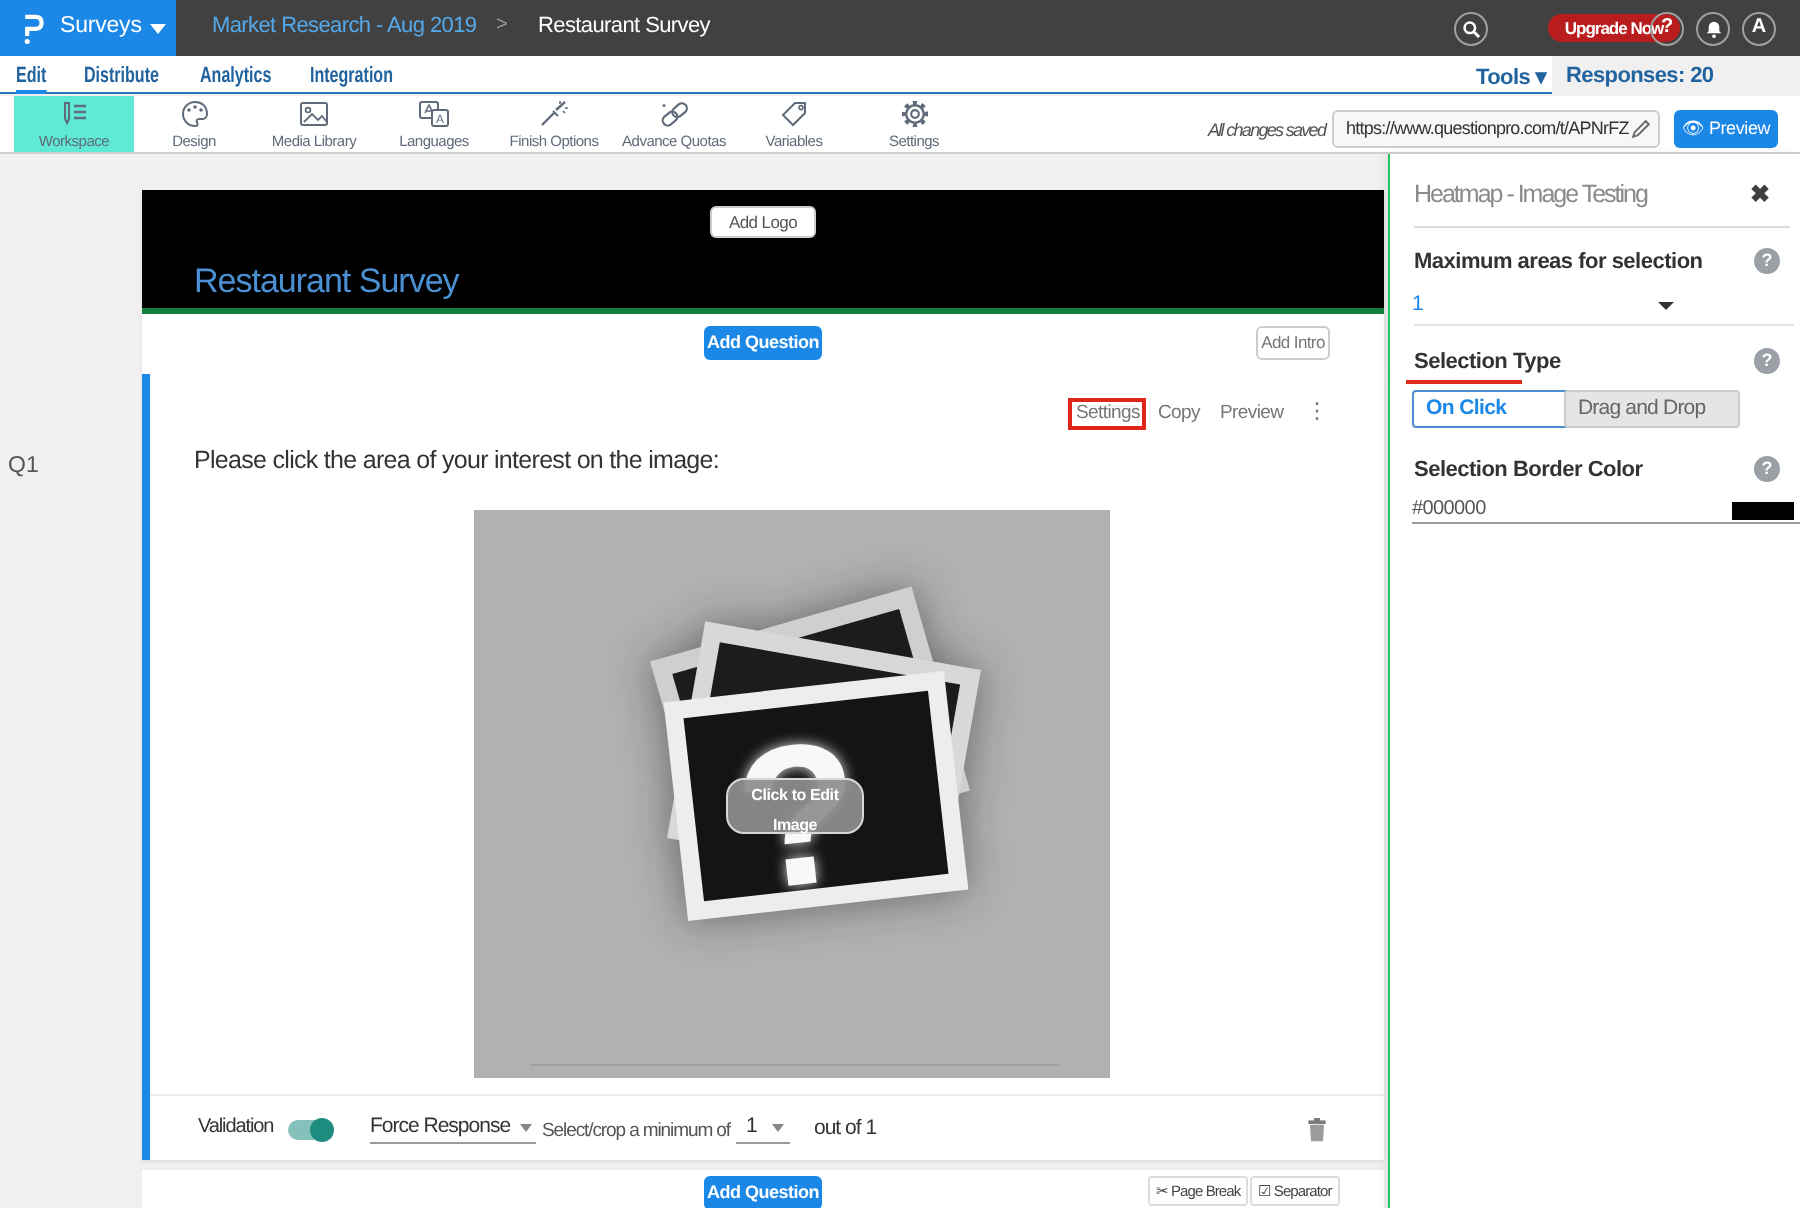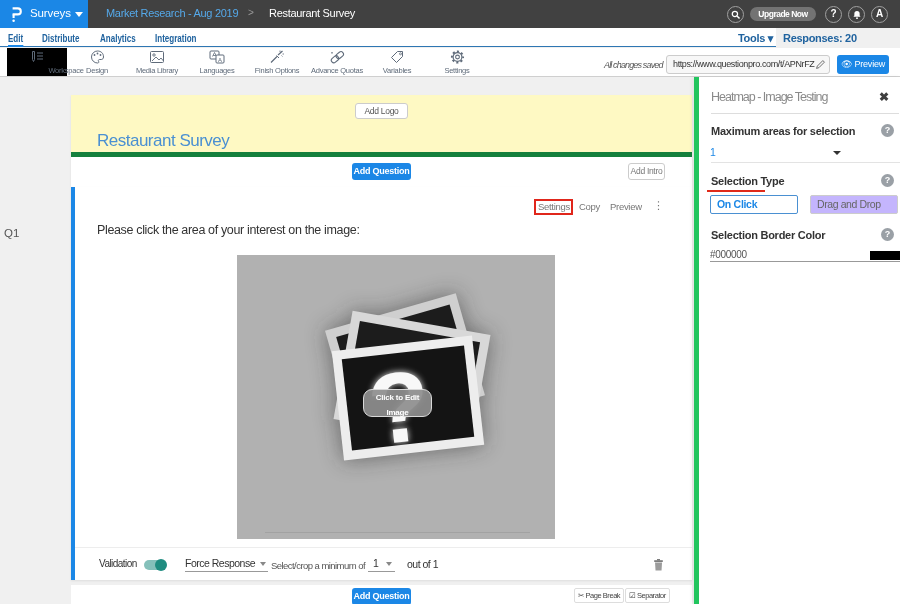--- a/index.html
+++ b/index.html
@@ -8,42 +8,42 @@
 
 #topbar { position:absolute; left:0; top:0; width:900px; height:28px; background:#414141; }
 #logoblk { position:absolute; left:0; top:0; width:88px; height:28px; background:#1b87e6; color:#fff; }
 #logoblk svg { position:absolute; left:9px; top:4px; }
 #logoblk .sv { position:absolute; left:30px; top:7px; font-size:11.5px; letter-spacing:-0.1px; color:#fff; }
 #logoblk .car { position:absolute; left:75px; top:12px; width:0; height:0; border-left:4.5px solid transparent; border-right:4.5px solid transparent; border-top:5px solid #fff; }
 .crumb1 { position:absolute; left:106px; top:7px; font-size:11px; letter-spacing:-0.3px; color:#55a9ea; }
 .crumbsep { position:absolute; left:248px; top:7px; font-size:10px; color:#999; }
 .crumb2 { position:absolute; left:269px; top:7px; font-size:11px; letter-spacing:-0.3px; color:#fff; }
 .cicon { position:absolute; top:6px; width:17px; height:17px; border:1.4px solid #a0a0a0; border-radius:50%; color:#fff; text-align:center; line-height:14.5px; font-size:10px; }
-#upg { position:absolute; left:750px; top:7px; width:66px; height:14px; background:#737373; border-radius:7px; color:#fff; font-size:8.5px; font-weight:bold; letter-spacing:-0.5px; text-align:center; line-height:14px; }
+#upg { position:absolute; left:774px; top:7px; width:66px; height:14px; background:#b91c1c; border-radius:7px; color:#fff; font-size:8.5px; font-weight:bold; letter-spacing:-0.5px; text-align:center; line-height:14px; }
 
 #navrow { position:absolute; left:0; top:28px; width:776px; height:19px; background:#fff; border-bottom:1px solid #2e76b3; }
 .nav { position:absolute; top:4px; font-size:11px; font-weight:bold; color:#20639f; transform:scaleX(0.73); transform-origin:left top; white-space:nowrap; }
 #nav-edit { left:8px; border-bottom:2px solid #1b87e6; padding-bottom:1px; }
 .tools { position:absolute; top:4px; font-size:11px; font-weight:bold; letter-spacing:-0.3px; color:#20639f; white-space:nowrap; }
 
 #toolbar { position:absolute; left:0; top:48px; width:900px; height:29px; background:#fff; border-bottom:1px solid #cfcfcf; }
 .tab { position:absolute; top:0; width:60px; height:28px; text-align:center; }
-.tab.active { background:#000000;padding-left:29px; }
+.tab.active { background:#5eead4; }
 .tab .ic { position:absolute; top:2px; left:0; width:100%; height:14px; }
 .tab .lb { position:absolute; top:18px; width:100%; font-size:7.5px; letter-spacing:-0.25px; color:#5f6b7a; }
 #saved { position:absolute; left:604px; top:12px; font-size:9px; font-style:italic; letter-spacing:-0.85px; color:#555; }
 #urlbox { position:absolute; left:666px; top:7px; width:164px; height:19px; background:#f7f7f7; border:1px solid #ccc; border-radius:3px; font-size:9px; letter-spacing:-0.38px; color:#333; line-height:17px; padding-left:6px; white-space:nowrap; }
 #pencil { position:absolute; left:148px; top:3px; width:11px; height:11px; }
 #previewbtn { position:absolute; left:837px; top:7px; width:52px; height:19px; background:#1b87e6; border-radius:3px; color:#fff; font-size:9px; letter-spacing:-0.2px; text-align:center; line-height:18px; }
 
 #content { position:absolute; left:0; top:77px; width:900px; height:527px; background:#f0f0f0; }
 #q1lab { position:absolute; left:4px; top:150px; font-size:11.5px; color:#555; }
 
 #card1 { position:absolute; left:71px; top:18px; width:621px; height:92px; background:#fff; box-shadow:0 1px 2px rgba(0,0,0,0.08); }
-#card1hdr { position:absolute; left:0; top:0; width:621px; height:62px; background:#fef9c3; border-bottom:5px solid #15803d; }
+#card1hdr { position:absolute; left:0; top:0; width:621px; height:62px; background:#000000; border-bottom:3px solid #15803d; }
 #addlogo { position:absolute; left:284px; top:8px; width:53px; height:16px; background:#fff; border:1px solid #ccc; border-radius:3px; font-size:8.5px; letter-spacing:-0.3px; color:#555; text-align:center; line-height:14px; }
 #rstitle { position:absolute; left:26px; top:36px; font-size:17px; letter-spacing:-0.5px; color:#4a90d2; }
 #addq1 { position:absolute; left:281px; top:68px; width:59px; height:17px; background:#1b87e6; border-radius:3px; color:#fff; font-size:9px; font-weight:bold; letter-spacing:-0.25px; text-align:center; line-height:17px; }
 #addintro { position:absolute; left:557px; top:68px; width:37px; height:17px; background:#fff; border:1px solid #ccc; border-radius:3px; color:#777; font-size:8.5px; letter-spacing:-0.3px; text-align:center; line-height:15px; }
 
 #card2 { position:absolute; left:71px; top:110px; width:621px; height:393px; background:#fff; border-left:4px solid #1b87e6; box-shadow:0 1px 2px rgba(0,0,0,0.08); }
 .qact { position:absolute; top:14px; font-size:9.5px; letter-spacing:-0.3px; color:#777; }
 #setbox { position:absolute; left:459px; top:12px; width:39px; height:16px; border:2px solid #e0261b; }
 #qdots { position:absolute; left:578px; top:12px; color:#777; font-size:11px; }
 #qtext { position:absolute; left:22px; top:36px; font-size:12.5px; letter-spacing:-0.35px; color:#333; }
@@ -59,32 +59,32 @@
 #selcrop { position:absolute; left:196px; top:12px; font-size:9.5px; letter-spacing:-0.55px; color:#555;text-align:right; }
 #minsel { position:absolute; left:293px; top:9px; font-size:10.5px; color:#333; border-bottom:1px solid #999; padding:0 16px 2px 5px; }
 #minsel .car { position:absolute; right:3px; top:5px; width:0; height:0; border-left:3.5px solid transparent; border-right:3.5px solid transparent; border-top:4px solid #888; }
 #outof { position:absolute; left:332px; top:10px; font-size:10.5px; letter-spacing:-0.5px; color:#333; }
 #trash { position:absolute; left:579px; top:11px; width:9px; height:12px; }
 
 #card3 { position:absolute; left:71px; top:508px; width:621px; height:19px; background:#fff; }
 #addq2 { position:absolute; left:281px; top:3px; width:59px; height:17px; background:#1b87e6; border-radius:3px; color:#fff; font-size:9px; font-weight:bold; letter-spacing:-0.25px; text-align:center; line-height:17px; }
 .pbtn { position:absolute; top:3px; height:15px; background:#fff; border:1px solid #ddd; border-radius:2px; font-size:7.5px; letter-spacing:-0.45px; color:#444; line-height:13px; padding:0 3px; white-space:nowrap; }
 
-#rpanel { position:absolute; left:694px; top:77px; width:206px; height:527px; background:#fff; border-left:5px solid #22c55e; box-shadow:-2px 0 4px rgba(0,0,0,0.06); }
+#rpanel { position:absolute; left:694px; top:77px; width:206px; height:527px; background:#fff; border-left:1px solid #22c55e; box-shadow:-2px 0 4px rgba(0,0,0,0.06); }
 #rptitle { position:absolute; left:12px; top:13px; font-size:12.5px; letter-spacing:-1px; color:#8a8a8a; }
 #rpclose { position:absolute; left:180px; top:13px; font-size:12px; color:#3f3f3f; font-weight:bold; }
 #rpdiv { position:absolute; left:12px; top:36px; width:188px; height:1px; background:#ddd; }
 .rplab { position:absolute; left:12px; font-size:11px; font-weight:bold; letter-spacing:-0.25px; color:#333; }
 .qm { position:absolute; left:182px; width:13px; height:13px; border-radius:50%; background:#9aa0a6; color:#fff; font-size:9px; font-weight:bold; text-align:center; line-height:13px; }
 #rp1 { position:absolute; left:11px; top:69px; font-size:10.5px; color:#1b87e6; }
 #rp1car { position:absolute; left:134px; top:74px; width:0; height:0; border-left:4px solid transparent; border-right:4px solid transparent; border-top:4.5px solid #333; }
 #rp1line { position:absolute; left:12px; top:85px; width:190px; height:1px; background:#e3e3e3; }
 #redline { position:absolute; left:8px; top:112.5px; width:58px; height:2.5px; background:#e02a1a; }
 #onclickbtn { position:absolute; left:11px; top:118px; width:88px; height:19px; border:1px solid #4a90d2; border-radius:2px; background:#fff; color:#1b87e6; font-size:10.5px; font-weight:bold; letter-spacing:-0.3px; line-height:17px; padding-left:6px; }
-#dragbtn { position:absolute; left:111px; top:118px; width:88px; height:19px; border:1px solid #ccc; border-radius:2px; background:#c4b5fd; color:#666; font-size:10.5px; letter-spacing:-0.4px; line-height:17px; padding-left:6px; }
+#dragbtn { position:absolute; left:87px; top:118px; width:88px; height:19px; border:1px solid #ccc; border-radius:2px; background:#e5e5e5; color:#666; font-size:10.5px; letter-spacing:-0.4px; line-height:17px; padding-left:6px; }
 #hexval { position:absolute; left:11px; top:172px; font-size:10px; letter-spacing:-0.3px; color:#555; }
 #hexline { position:absolute; left:11px; top:183.5px; width:195px; height:1px; background:#999; }
 #swatch { position:absolute; left:171px; top:173.5px; width:31px; height:9.5px; background:#000; }
 </style>
 </head>
 <body>
 <div id="app">
 
   <div id="topbar">
     <div id="logoblk">

